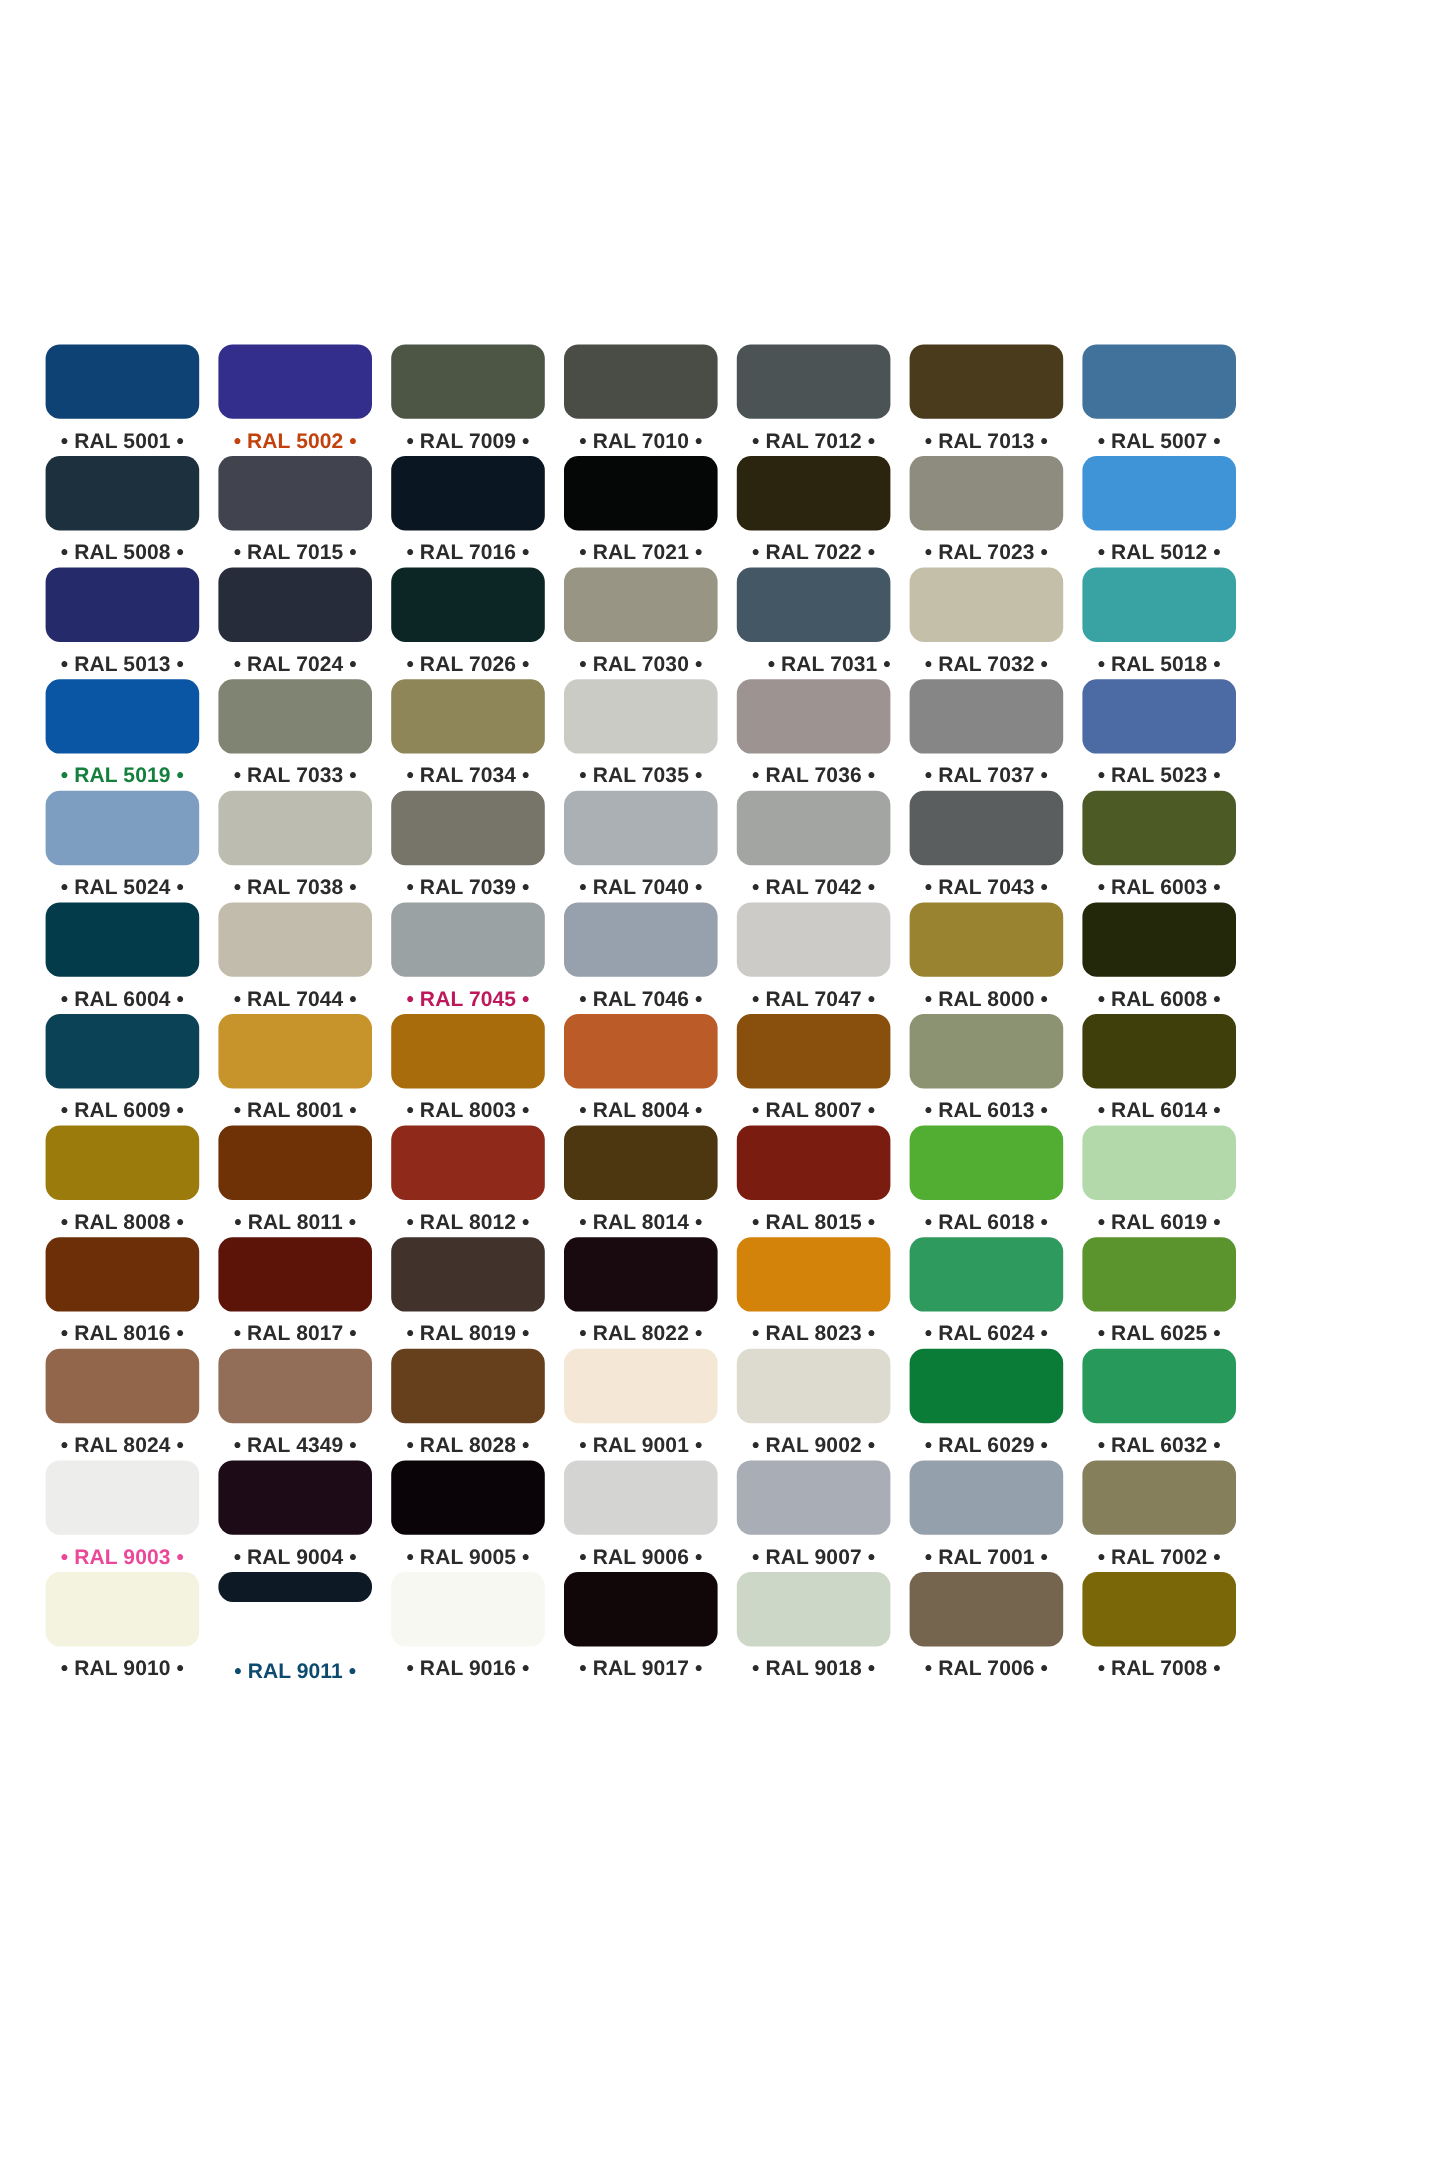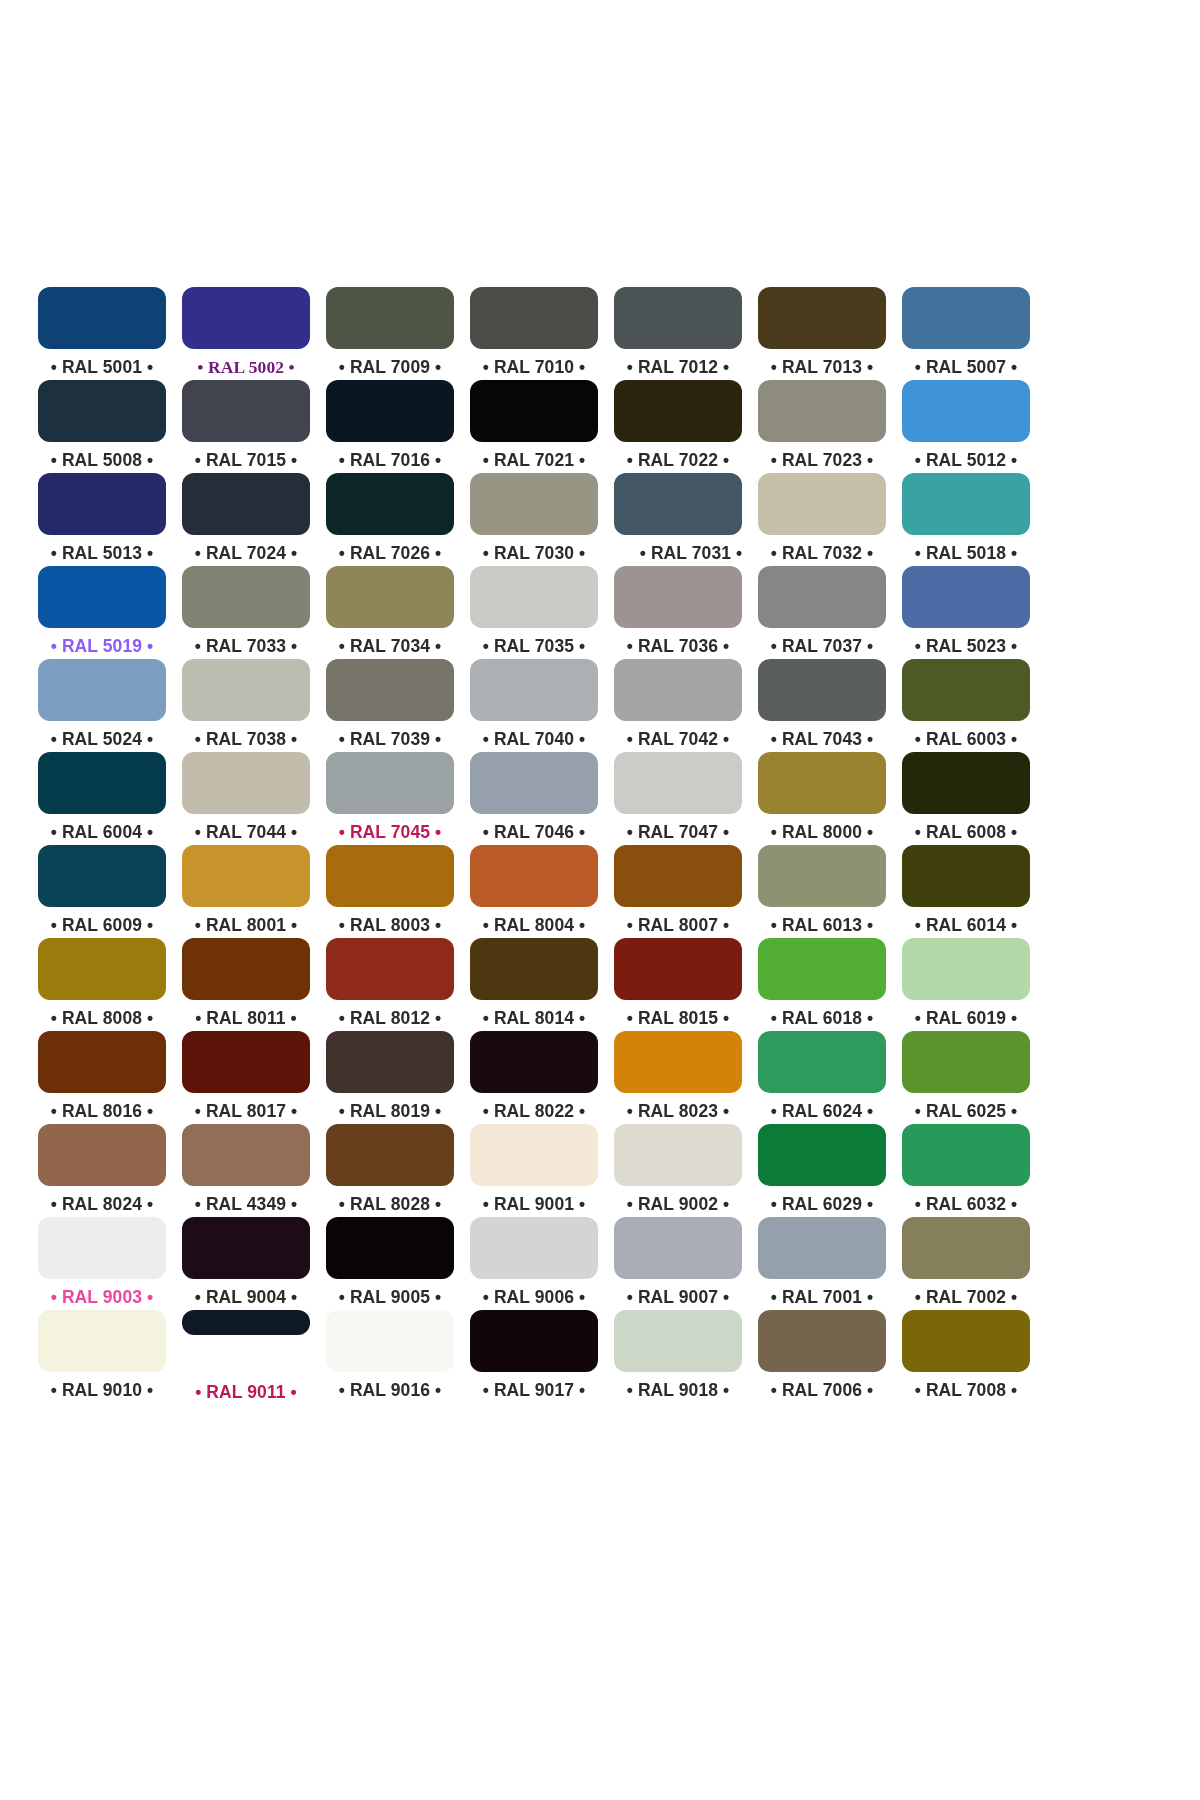--- a/index.html
+++ b/index.html
@@ -62,21 +62,21 @@
 <body>
 
 <div id="chart-root" style="background: rgb(255, 255, 255);">
   <div id="swatch-grid">
       <div class="swatch-cell">
         <div class="swatch-chip" title="RAL 5001" style="background-color: rgb(14, 66, 117);"></div>
         <div class="swatch-label" style="color: rgb(43, 43, 43);">• RAL 5001 •</div>
       </div>
       <div class="swatch-cell">
         <div class="swatch-chip" title="RAL 5002" style="background-color: rgb(51, 46, 140);"></div>
-        <div class="swatch-label" style="color: #701a75; font-family: Liberation Serif, serif;">• RAL 5002 •</div>
+        <div class="swatch-label" style="color: #c2410c;">• RAL 5002 •</div>
       </div>
       <div class="swatch-cell">
         <div class="swatch-chip" title="RAL 7009" style="background-color: rgb(77, 85, 68);"></div>
         <div class="swatch-label" style="color: rgb(43, 43, 43);">• RAL 7009 •</div>
       </div>
       <div class="swatch-cell">
         <div class="swatch-chip" title="RAL 7010" style="background-color: rgb(73, 77, 69);"></div>
         <div class="swatch-label" style="color: rgb(43, 43, 43);">• RAL 7010 •</div>
       </div>
       <div class="swatch-cell">
@@ -142,21 +142,21 @@
       <div class="swatch-cell">
         <div class="swatch-chip" title="RAL 7032" style="background-color: rgb(195, 191, 168);"></div>
         <div class="swatch-label" style="color: rgb(43, 43, 43);">• RAL 7032 •</div>
       </div>
       <div class="swatch-cell">
         <div class="swatch-chip" title="RAL 5018" style="background-color: rgb(57, 163, 164);"></div>
         <div class="swatch-label" style="color: rgb(43, 43, 43);">• RAL 5018 •</div>
       </div>
       <div class="swatch-cell">
         <div class="swatch-chip" title="RAL 5019" style="background-color: rgb(11, 86, 164);"></div>
-        <div class="swatch-label" style="color: #8b5cf6; text-align: center;">• RAL 5019 •</div>
+        <div class="swatch-label" style="color: #15803d; text-align: center;">• RAL 5019 •</div>
       </div>
       <div class="swatch-cell">
         <div class="swatch-chip" title="RAL 7033" style="background-color: rgb(127, 132, 115);"></div>
         <div class="swatch-label" style="color: rgb(43, 43, 43);">• RAL 7033 •</div>
       </div>
       <div class="swatch-cell">
         <div class="swatch-chip" title="RAL 7034" style="background-color: rgb(142, 133, 89);"></div>
         <div class="swatch-label" style="color: rgb(43, 43, 43);">• RAL 7034 •</div>
       </div>
       <div class="swatch-cell">
@@ -370,21 +370,21 @@
       <div class="swatch-cell">
         <div class="swatch-chip" title="RAL 7002" style="background-color: rgb(134, 127, 92);"></div>
         <div class="swatch-label" style="color: rgb(43, 43, 43);">• RAL 7002 •</div>
       </div>
       <div class="swatch-cell">
         <div class="swatch-chip" title="RAL 9010" style="background-color: rgb(244, 243, 224);"></div>
         <div class="swatch-label" style="color: rgb(43, 43, 43);">• RAL 9010 •</div>
       </div>
       <div class="swatch-cell">
         <div class="swatch-chip" title="RAL 9011" style="background-color: rgb(13, 26, 38);"></div>
-        <div class="swatch-label" style="color: #be185d; margin-top: 46px;">• RAL 9011 •</div>
+        <div class="swatch-label" style="color: #0c4a6e; margin-top: 46px;">• RAL 9011 •</div>
       </div>
       <div class="swatch-cell">
         <div class="swatch-chip" title="RAL 9016" style="background-color: rgb(247, 248, 241);"></div>
         <div class="swatch-label" style="color: rgb(43, 43, 43);">• RAL 9016 •</div>
       </div>
       <div class="swatch-cell">
         <div class="swatch-chip" title="RAL 9017" style="background-color: rgb(17, 7, 9);"></div>
         <div class="swatch-label" style="color: rgb(43, 43, 43);">• RAL 9017 •</div>
       </div>
       <div class="swatch-cell">

